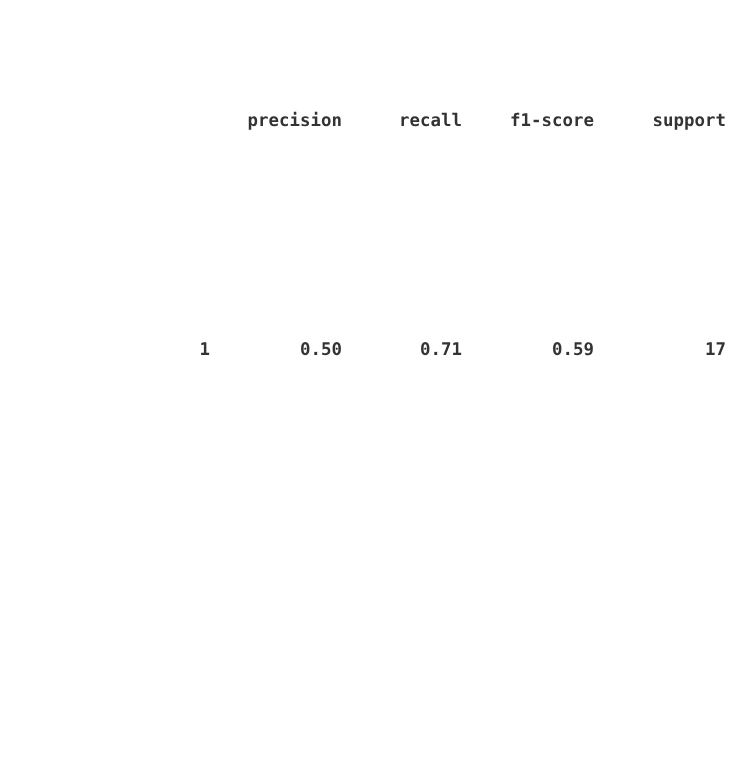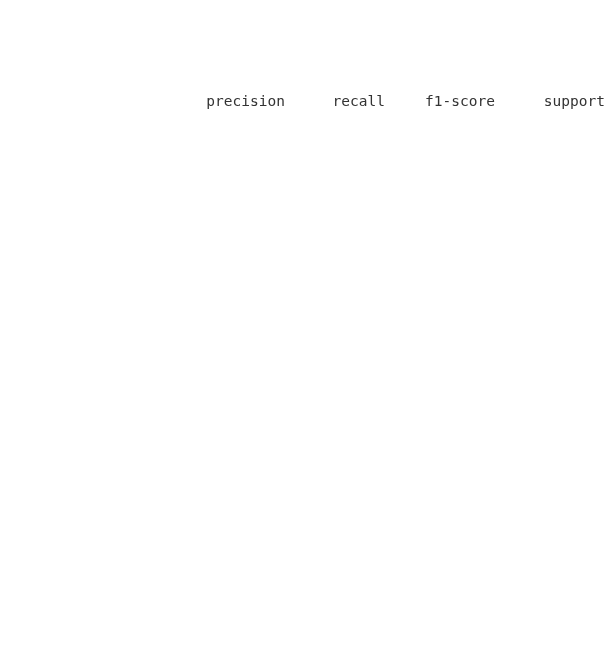--- a/index.html
+++ b/index.html
@@ -9,32 +9,35 @@
     background: #fff;
     font-family: "Menlo", "Consolas", "DejaVu Sans Mono", monospace;
     font-size: 14.5px;
     color: #333;
   }
   .report {
     white-space: pre;
     padding: 18px 0 0 0;
     line-height: 1.65;
   }
-  .report .row { display: block; }
+  .report .row { display: block; font-weight: bold; }
   .cell { display: inline-block; text-align: right; }
   .c-name { width: 140px; }
   .c-prec { width: 110px; }
   .c-rec  { width: 100px; }
   .c-f1   { width: 110px; }
   .c-sup  { width: 110px; }
 </style>
 </head>
 <body>
 
 <div class="report">
   <span class="row">
     <span class="cell c-name"></span><span class="cell c-prec">precision</span><span class="cell c-rec">recall</span><span class="cell c-f1">f1-score</span><span class="cell c-sup">support</span>
   </span>
   <span class="row"> </span>
+  <span class="row">
+    <span class="cell c-name">1</span><span class="cell c-prec">0.50</span><span class="cell c-rec">0.71</span><span class="cell c-f1">0.59</span><span class="cell c-sup">17</span>
+  </span>
   <span class="row"> </span>
   
   
 </div>
 
 </body></html>

